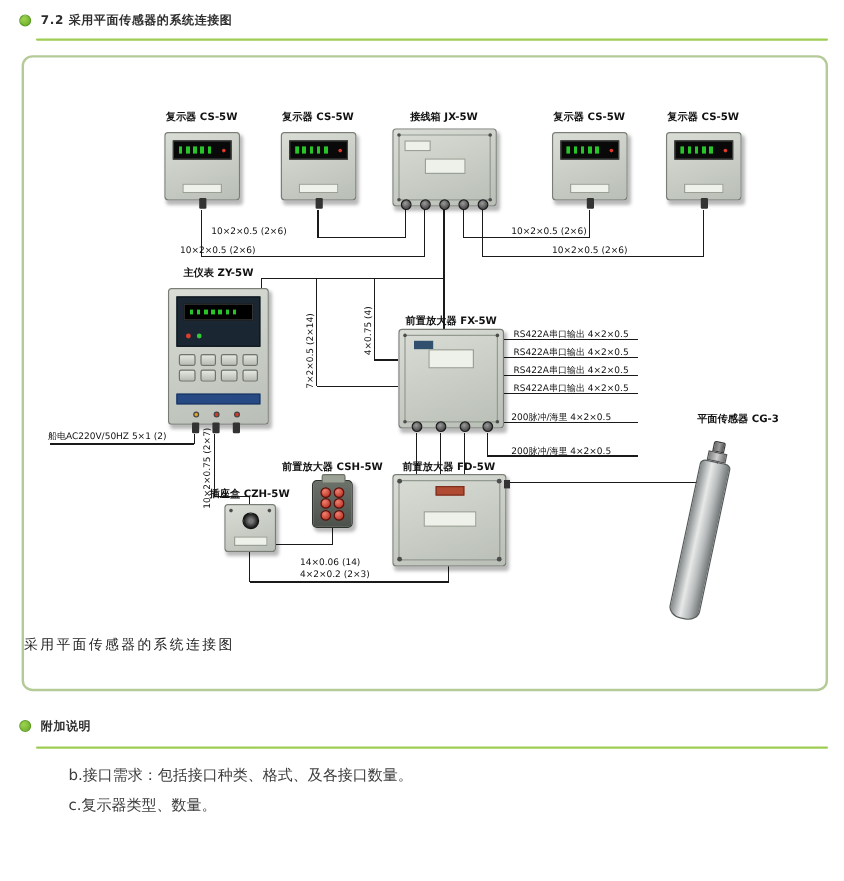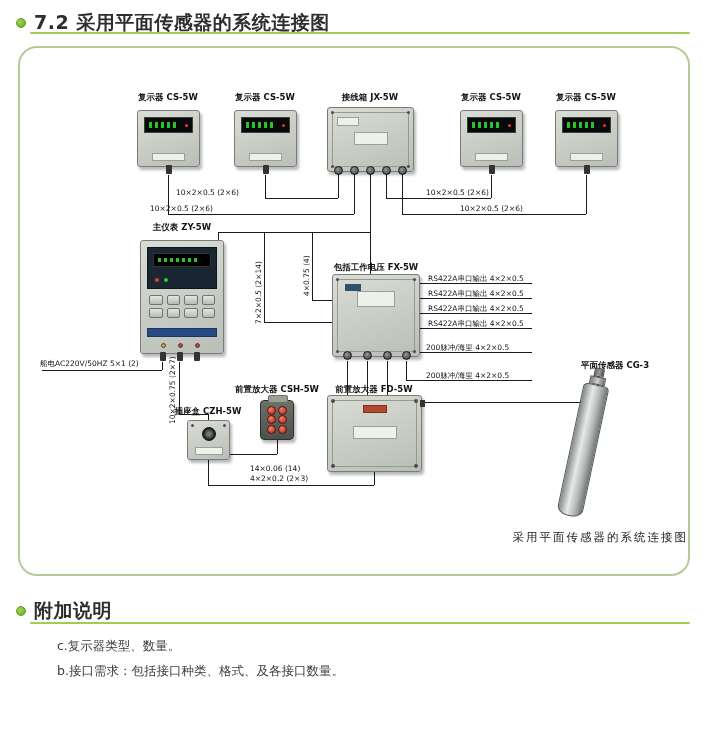--- a/index.html
+++ b/index.html
@@ -1,27 +1,27 @@
 <!DOCTYPE html>
 <html><head>
 <meta charset="utf-8">
 <style>
   *{margin:0;padding:0;box-sizing:border-box}
   html,body{width:703px;height:734px}
   body{position:relative;background:#fff;font-family:"DejaVu Sans","Liberation Sans",sans-serif;color:#222;overflow:hidden}
   .sec-head{position:absolute;left:16px;display:flex;align-items:center;gap:8px}
   .dot{width:10px;height:10px;border-radius:50%;background:radial-gradient(circle at 35% 35%,#9ed44e,#69a829);border:1px solid #5c9e24}
-  .sec-title{font-size:19px;font-weight:bold;color:#2e2e2e;letter-spacing:.5px}
+  .sec-title{font-size:10px;font-weight:bold;color:#2e2e2e;letter-spacing:.5px}
   .rule{position:absolute;left:30px;right:13px;height:2px;background:#9fcd54;border-radius:1px}
-  .panel{position:absolute;left:18px;top:46px;width:672px;height:530px;border:2px solid #b5cb97;border-radius:19px;background:#fff}
+  .panel{position:absolute;left:18px;top:46px;width:672px;height:530px;border:2px solid #b5cb97;border-radius:9px;background:#fff}
   .wires{position:absolute;left:0;top:0}
   .dlabel{position:absolute;font-size:8.5px;font-weight:bold;color:#111;text-align:center;white-space:nowrap}
   .clabel{position:absolute;font-size:7.5px;color:#111;white-space:nowrap}
   .clabel.v{transform:rotate(-90deg);transform-origin:0 0}
-  .caption{position:absolute;left:0;right:0;top:482px;text-align:right;font-size:11.5px;color:#222;letter-spacing:2px}
+  .caption{position:absolute;left:0;right:0;top:482px;text-align:left;font-size:11.5px;color:#222;letter-spacing:2px}
   .dev{position:absolute;background:linear-gradient(160deg,#d9ddd6,#b9beb6);border:1px solid #787d76;border-radius:3px;box-shadow:2px 3px 3px rgba(0,0,0,.28)}
   .screw{position:absolute;width:3px;height:3px;border-radius:50%;background:#4c4c4c}
   .tl{left:3px;top:3px}.tr{right:3px;top:3px}.bl{left:3px;bottom:3px}.br{right:3px;bottom:3px}
   .inner{position:absolute;inset:4px;border:1px solid #939a90;border-radius:2px}
   .conn{position:absolute;bottom:-4px;width:9px;height:9px;border-radius:50%;background:radial-gradient(circle at 40% 35%,#9a9a9a,#2f2f2f);border:1px solid #1c1c1c}
   .plate{position:absolute;background:#eef0ea;border:1px solid #9aa095}
   .cs-display{position:absolute;left:6px;right:6px;top:6px;height:16px;background:#090909;border:1px solid #3c3f3c}
   .seg{position:absolute;left:4px;top:4px;right:14px;bottom:4px;background:repeating-linear-gradient(90deg,#27c527 0 3px,rgba(0,0,0,0) 3px 6px)}
   .led{position:absolute;right:4px;top:6px;width:3px;height:3px;border-radius:50%;background:#e23b2e}
   .cs .plate{left:14px;right:14px;bottom:5px;height:8px}
@@ -172,21 +172,21 @@
     <div class="zy-port r" style="left:54px"></div>
     <div class="zy-stub" style="left:19px"></div>
     <div class="zy-stub" style="left:36px"></div>
     <div class="zy-stub" style="left:53px"></div>
   </div>
 
   <span class="clabel v" style="left:234px;top:276px">7×2×0.5 (2×14)</span>
   <span class="clabel v" style="left:282px;top:248px">4×0.75 (4)</span>
   <span class="clabel v" style="left:148px;top:376px">10×2×0.75 (2×7)</span>
 
-  <span class="dlabel" style="left:306px;top:214px;width:100px">包括工作电压 FX-5W</span>
+  <span class="dlabel" style="left:306px;top:214px;width:100px">前置放大器 FX-5W</span>
   <div class="dev fx" style="left:312px;top:226px;width:88px;height:83px">
     <div class="inner"></div>
     <div class="tag"></div>
     <div class="plate"></div>
     <div class="screw tl"></div>
       <div class="screw tr"></div>
     <div class="screw bl"></div>
       <div class="screw br"></div>
     <div class="conn" style="left:10px"></div>
     <div class="conn" style="left:30px"></div>
@@ -231,32 +231,32 @@
     <div class="inner"></div>
     <div class="tag"></div>
     <div class="plate"></div>
     <div class="screw tl"></div>
       <div class="screw tr"></div>
     <div class="screw bl"></div>
       <div class="screw br"></div>
     <div class="rstub"></div>
   </div>
 
-  <span class="dlabel" style="left:530px;top:312px;width:130px">平面传感器 CG-3</span>
+  <span class="dlabel" style="left:530px;top:296px;width:130px">平面传感器 CG-3</span>
   <div class="sensor">
     <div class="gland"></div>
     <div class="neck"></div>
     <div class="sbody"></div>
   </div>
 
   <div class="caption">采用平面传感器的系统连接图</div>
 </div>
 
 <div class="sec-head" style="top:598px">
   <span class="dot"></span>
   <span class="sec-title">附加说明</span>
 </div>
 <div class="rule" style="top:622px"></div>
 
 <div class="notes">
+  <p>b.接口需求：包括接口种类、格式、及各接口数量。</p>
   <p>c.复示器类型、数量。</p>
-  <p>b.接口需求：包括接口种类、格式、及各接口数量。</p>
 </div>
 
 </body></html>

